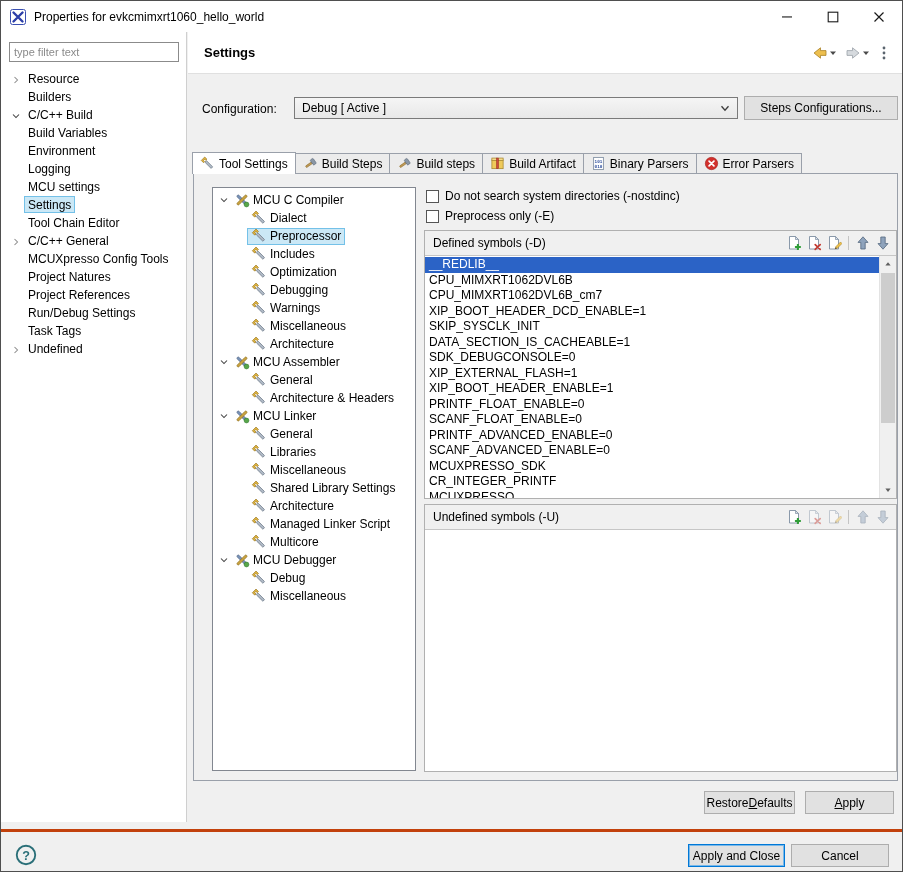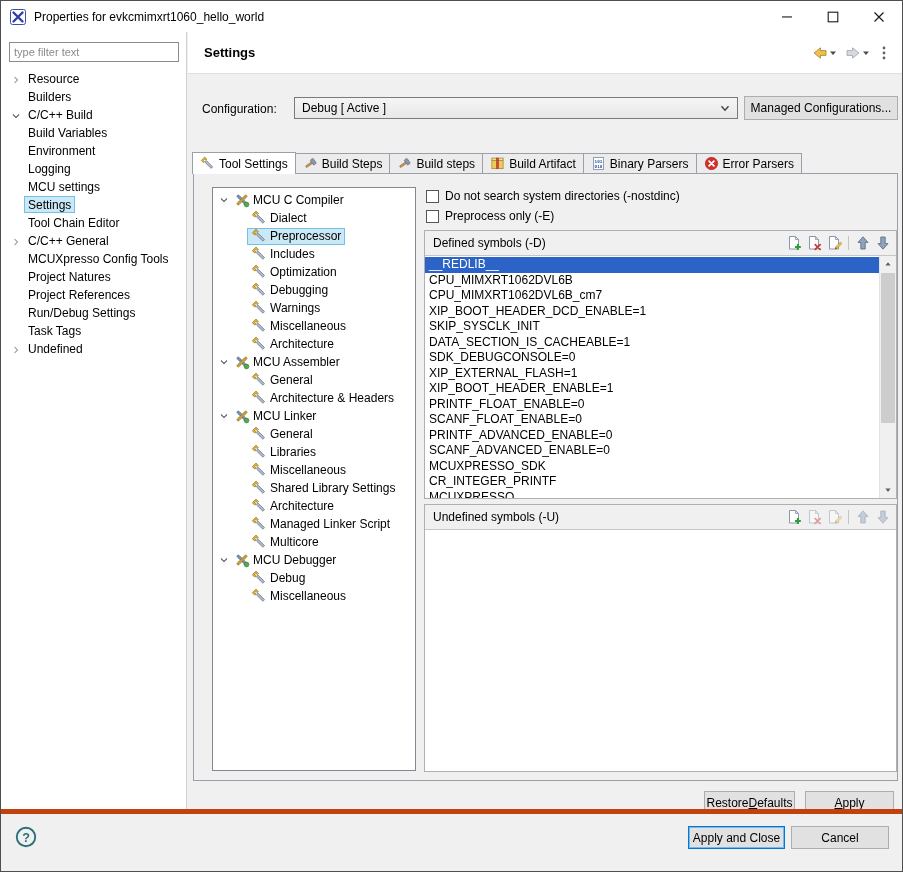--- a/index.html
+++ b/index.html
@@ -78,21 +78,21 @@
   .lrow{height:15.5px;line-height:15.5px;padding:0 4px;white-space:nowrap;overflow:hidden}
   .lrow.selrow{background:#2b63c6;color:#fff}
   .sbar{position:absolute;top:0;right:0;width:17px;bottom:0;background:#f0f0f0;border-left:1px solid #e3e3e3}
   .sarr{height:16px;display:flex;align-items:center;justify-content:center}
   .sarr.dn{position:absolute;bottom:0;left:0;right:0}
   .sthumb{position:absolute;left:1px;right:1px;top:17px;height:150px;background:#cdcdcd}
 
   
   #restore-btn{position:absolute;right:107px;top:717px;width:91px;height:23px}
   #apply-btn{position:absolute;right:8px;top:717px;width:89px;height:23px}
-  .bottomband{position:absolute;left:0;right:0;bottom:0;height:62px;background:#f0f0f0;border-top:5px solid #c2410c}
+  .bottomband{position:absolute;left:0;right:0;bottom:0;height:42px;background:#f0f0f0;border-top:3px solid #c2410c}
   #help-btn{position:absolute;left:14px;top:12px}
   #applyclose-btn{position:absolute;right:117px;top:12px;width:97px;height:23px;border:1px solid #0078d7;box-shadow:inset 0 0 0 1px #7ab8e8}
   #cancel-btn{position:absolute;right:13px;top:12px;width:98px;height:23px}
   u{text-decoration:underline}
 </style>
 </head>
 <body>
 
 <svg width="0" height="0" style="position:absolute">
   <defs>
@@ -368,21 +368,21 @@
   </div>
 
   <div class="rbody">
     <span class="cfglabel">Configuration:</span>
     <div class="combo">
       <span class="cv">Debug  [ Active ]</span>
       <svg class="i14">
           <use href="#cchev"></use>
         </svg>
     </div>
-    <button class="btn" id="manage-btn">Managed Configurations...</button>
+    <button class="btn" id="manage-btn">Steps Configurations...</button>
 
     <div class="tabs">
       <div class="tab active">
           <svg class="i15">
             <use href="#wrench"></use>
           </svg>
           <span>Tool Settings</span>
         </div>
       <div class="tab">
           <svg class="i15">

